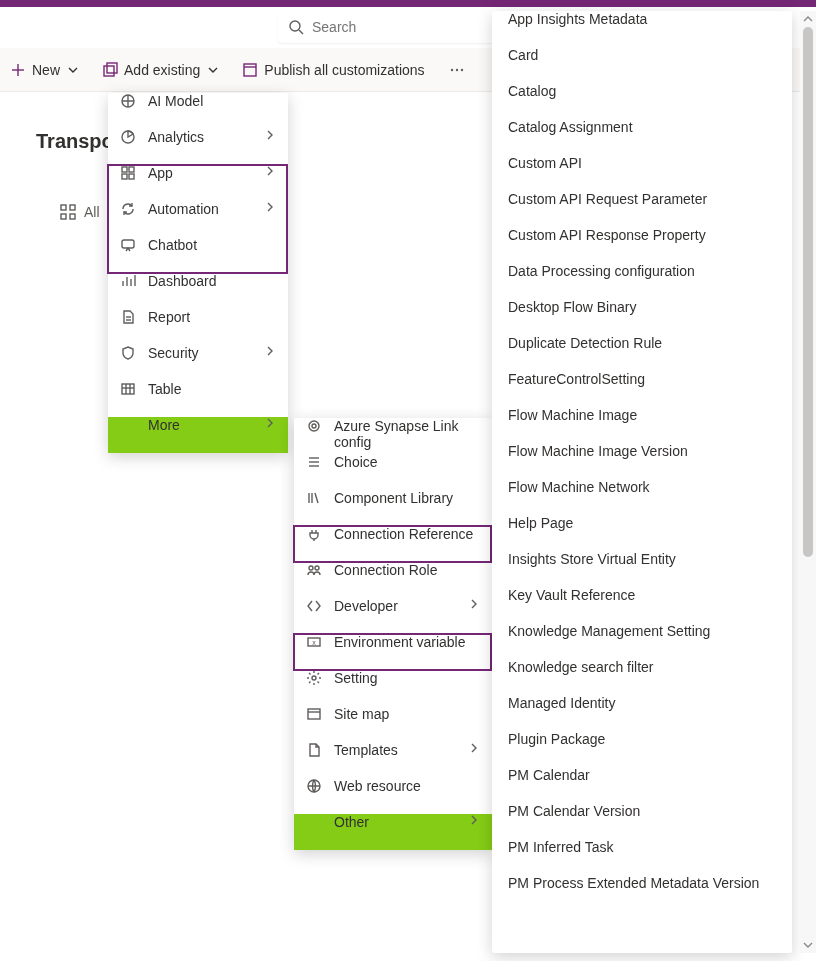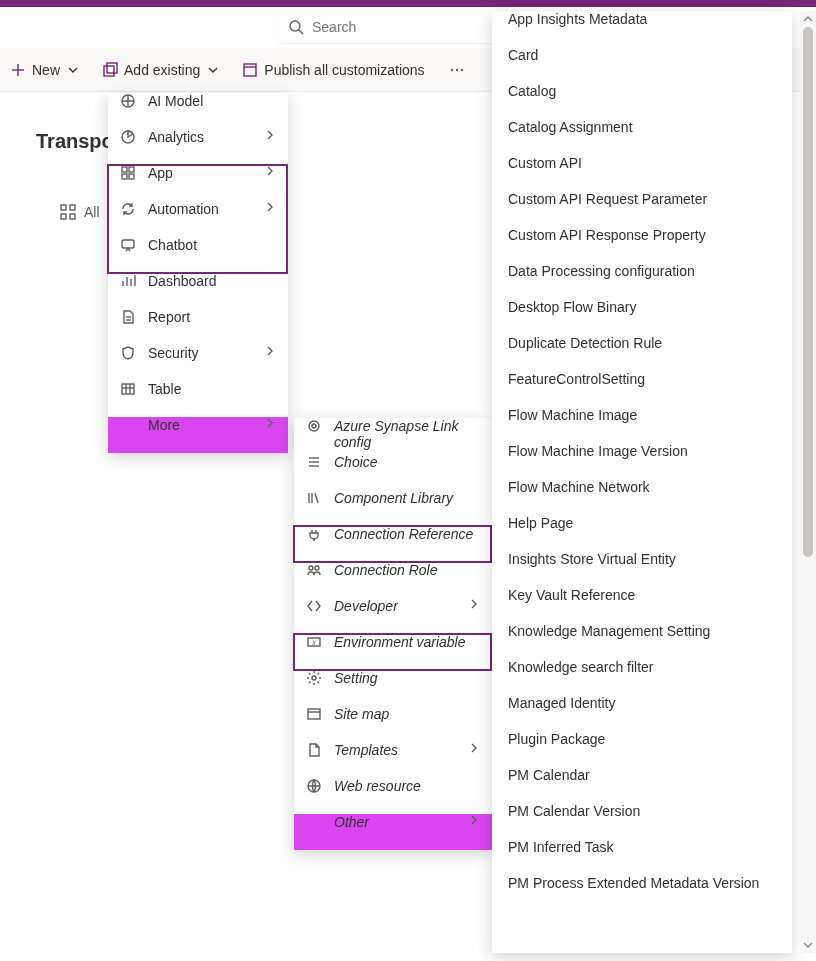--- a/index.html
+++ b/index.html
@@ -95,21 +95,21 @@
   .menu-item {
     display: flex;
     align-items: flex-start;
     height: 36px;
     padding: 0 12px;
     gap: 12px;
     cursor: pointer;
     color: #323130;
     position: relative;
   }
-  .menu-item.hovered { background: #d946ef; }
+  .menu-item.hovered { background: #84cc16; }
   .menu-item .icon { width: 16px; height: 16px; flex-shrink: 0; color: #605e5c; }
   .menu-item .label { flex: 1; }
   .menu-item .chev { width: 12px; height: 12px; color: #605e5c; }
   .hl-box1 {
     position: absolute;
     top: 71px; left: -1px;
     width: 181px;
     height: 110px;
     border: 2px solid #742774;
     pointer-events: none;
@@ -117,21 +117,20 @@
 
   
   .menu2 {
     position: absolute;
     top: 418px;
     left: 294px;
     width: 198px;
     background: #fff;
     box-shadow: 0 4px 16px rgba(0,0,0,0.18);
     border-radius: 2px;
-    font-style: italic;
   }
   .hl-box2a {
     position: absolute;
     top: 107px; left: -1px;
     width: 199px;
     height: 38px;
     border: 2px solid #742774;
     pointer-events: none;
   }
   .hl-box2b {

